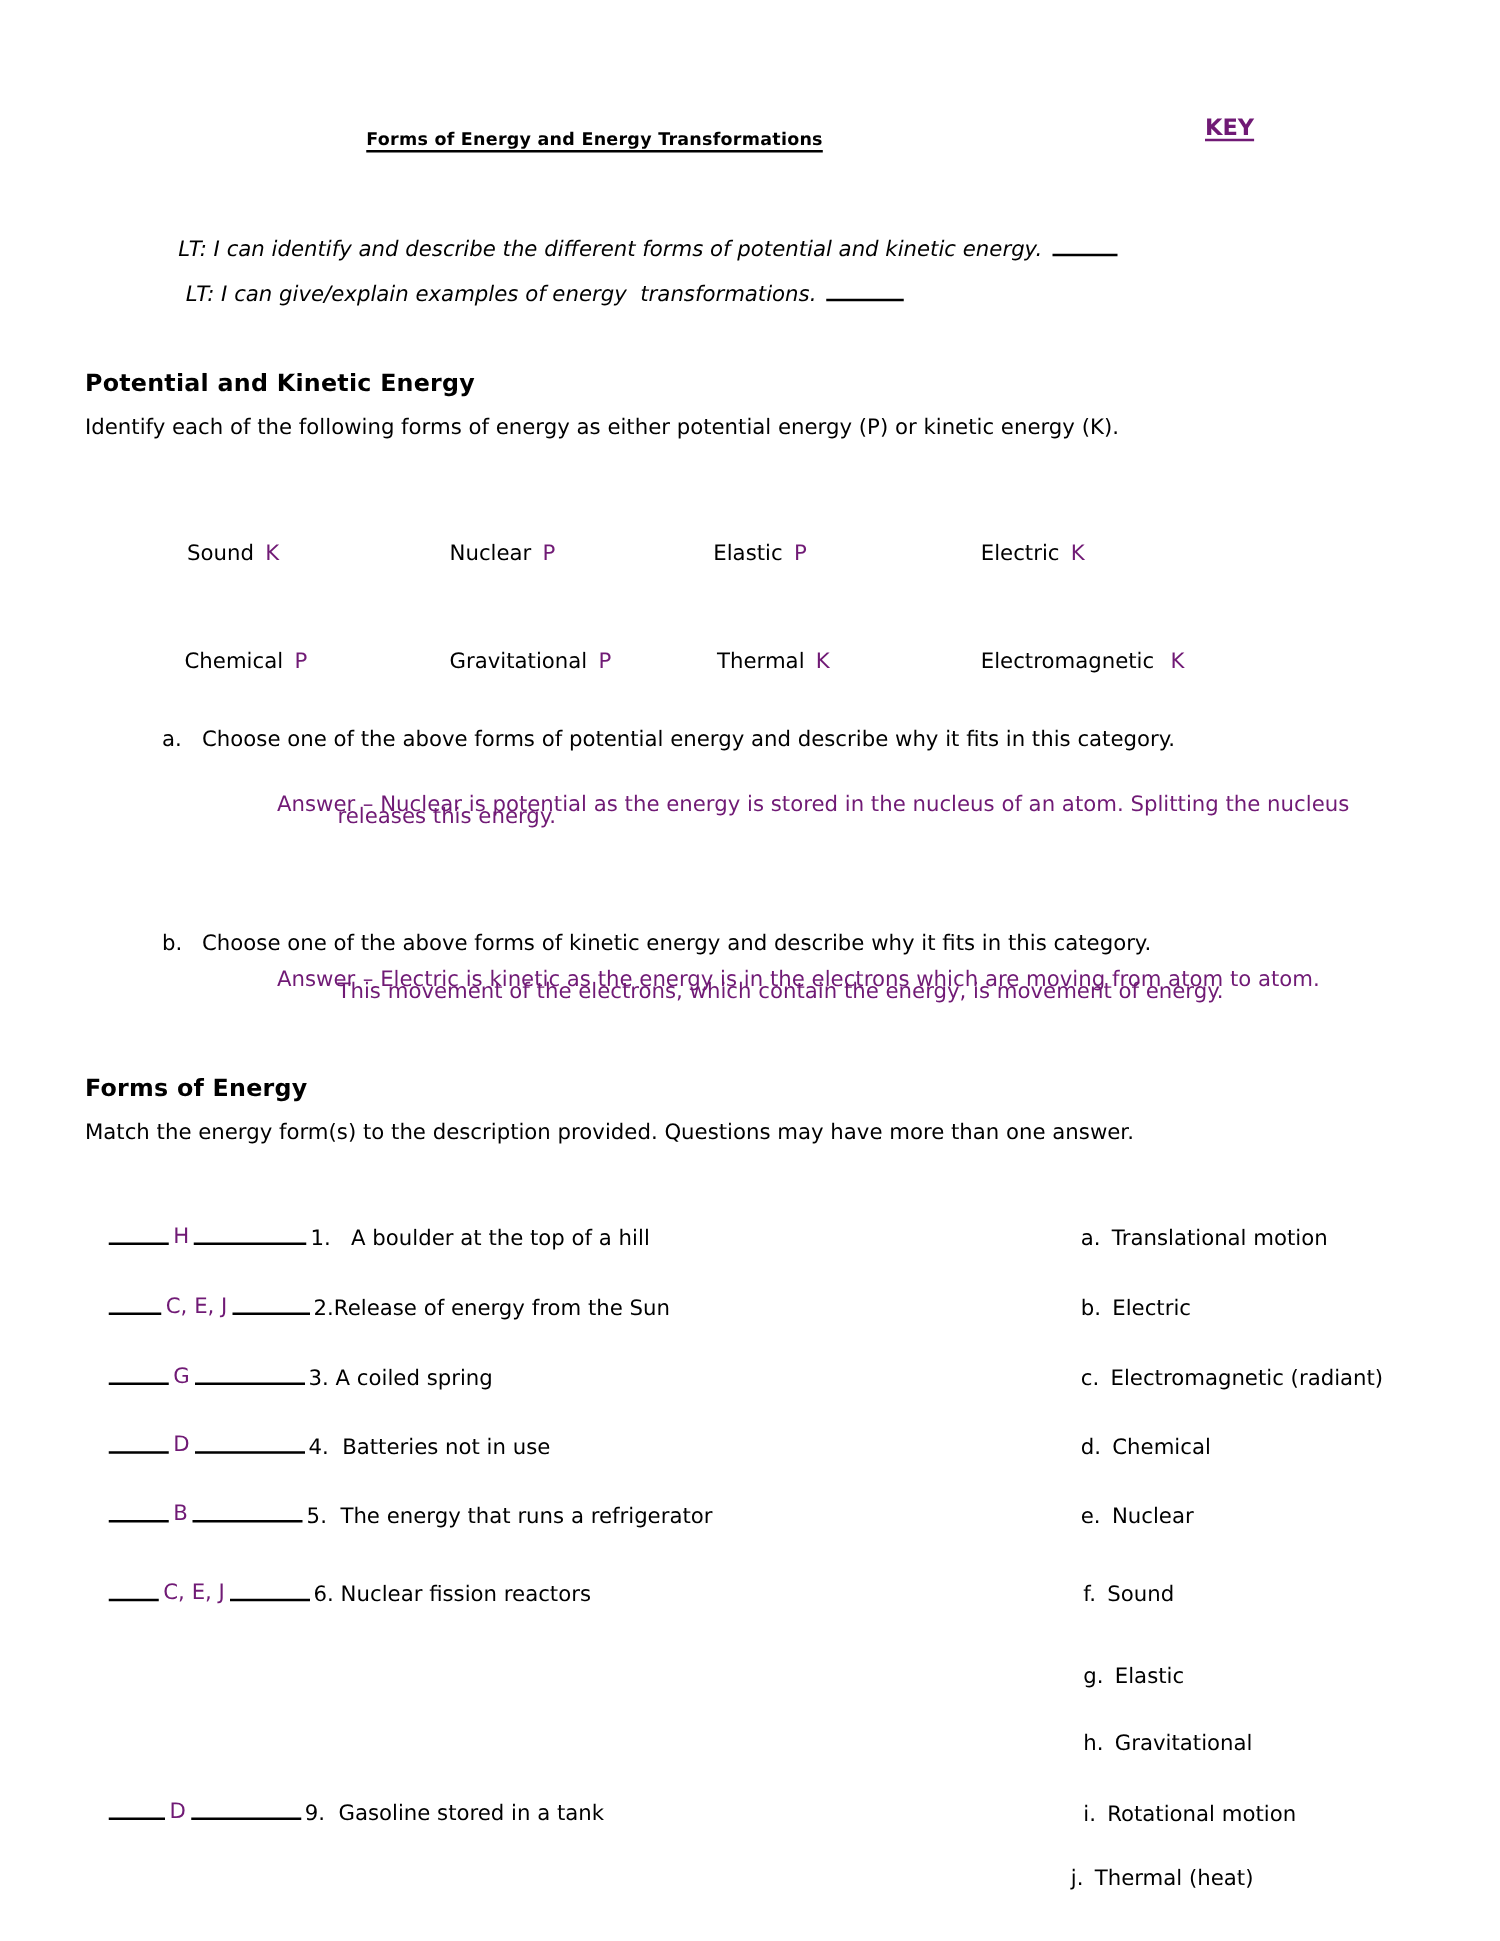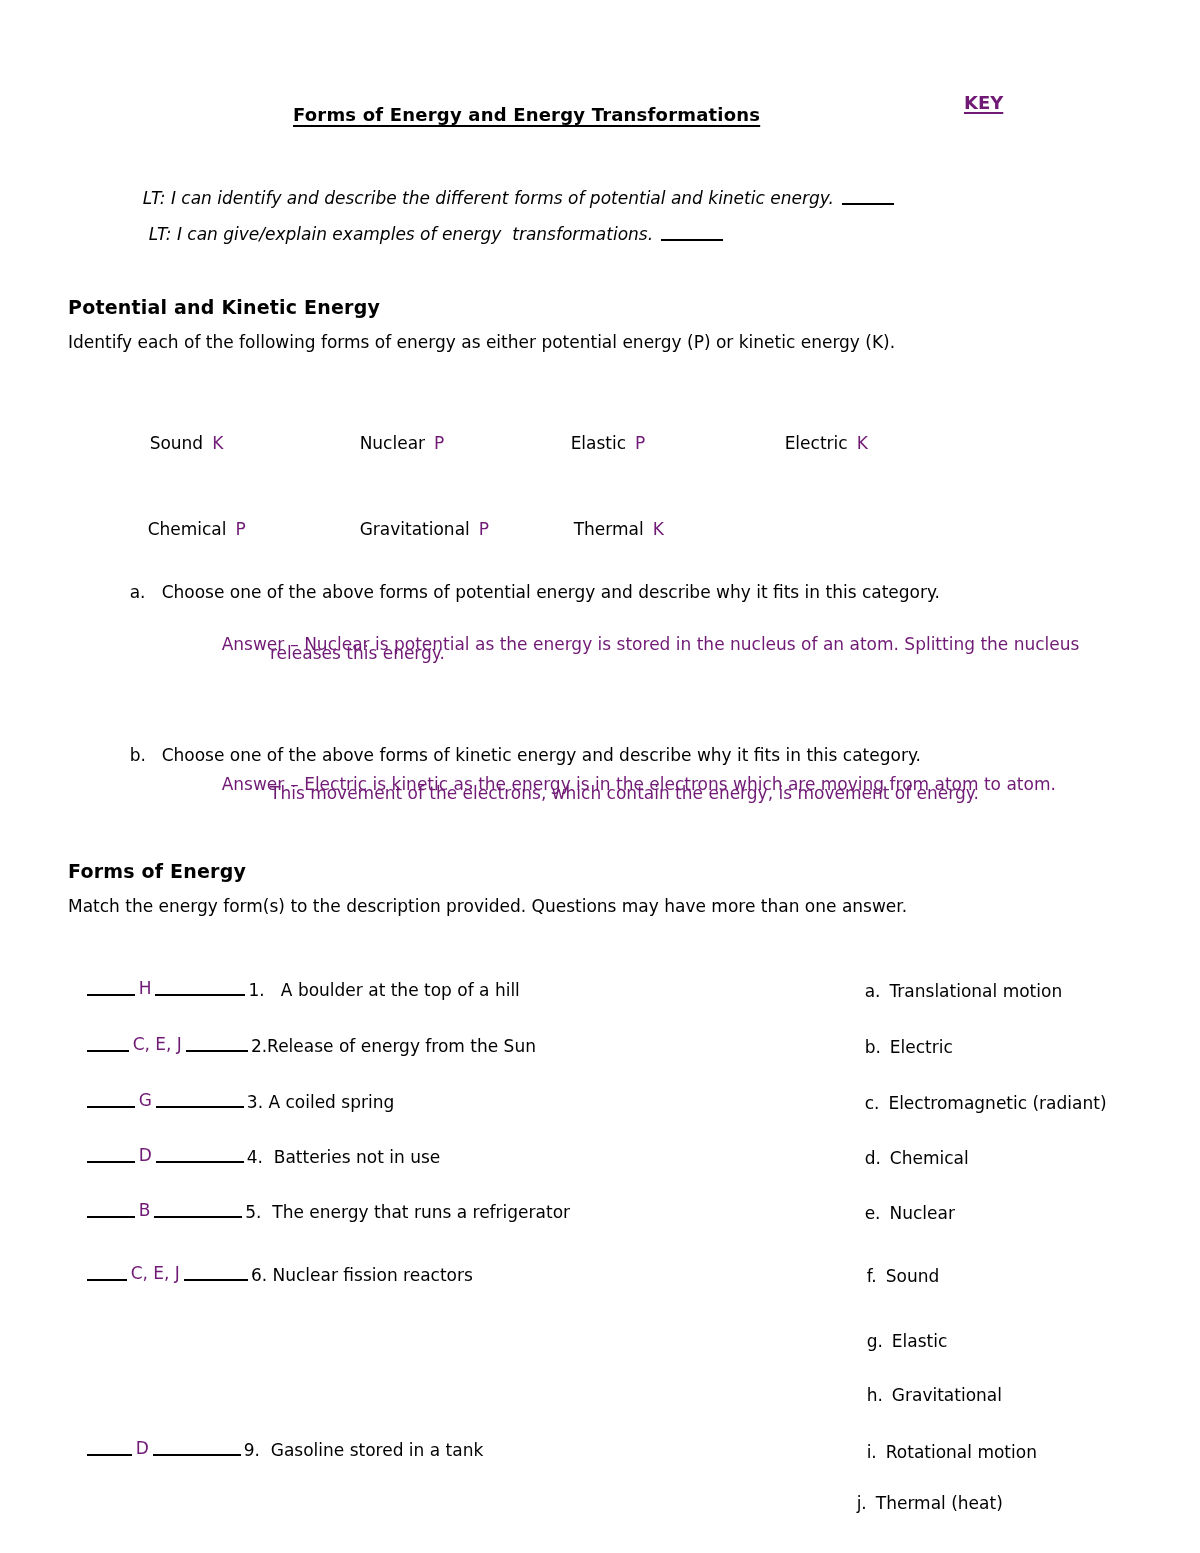--- a/index.html
+++ b/index.html
@@ -11,21 +11,21 @@
     font-family: "DejaVu Sans", sans-serif;
     color: #000000;
     font-size: 17px;
     line-height: 1.25;
     overflow: hidden;
   }
   .abs { position: absolute; white-space: pre-wrap; }
   .red { color: #701a75; }
   .title {
     font-weight: bold;
-    font-size: 18px;
+    font-size: 14px;
     text-decoration: underline;
     text-decoration-thickness: 2px;
     text-underline-offset: 4px;
     letter-spacing: 0.2px;
   }
   .key {
     font-size: 18px;
     font-weight: bold;
     text-decoration: underline;
     text-decoration-thickness: 2px;
@@ -79,20 +79,23 @@
   </div>
 
   <div class="abs" style="left:126px; top:498px;">
     <span>Chemical</span><span class="red ei-ans">P</span>
   </div>
   <div class="abs" style="left:338px; top:498px;">
     <span>Gravitational</span><span class="red ei-ans">P</span>
   </div>
   <div class="abs" style="left:552px; top:498px;">
     <span>Thermal</span><span class="red ei-ans">K</span>
+  </div>
+  <div class="abs" style="left:763px; top:498px;">
+    <span>Electromagnetic</span><span class="red ei-ans" style="margin-left:13px;">K</span>
   </div>
 
   <div class="abs" style="left:108px; top:561px;">
     <span class="q-marker">a.</span><span>Choose one of the above forms of potential energy and describe why it fits in this category.</span>
   </div>
   <div class="abs red" style="left:200px; top:613px;">
     <span class="ans-label">Answer</span><span class="ans-rest">– Nuclear is potential as the energy is stored in the nucleus of an atom. Splitting the nucleus</span>
   </div>
   <div class="abs red" style="left:270px; top:643px;">releases this energy.</div>
 

